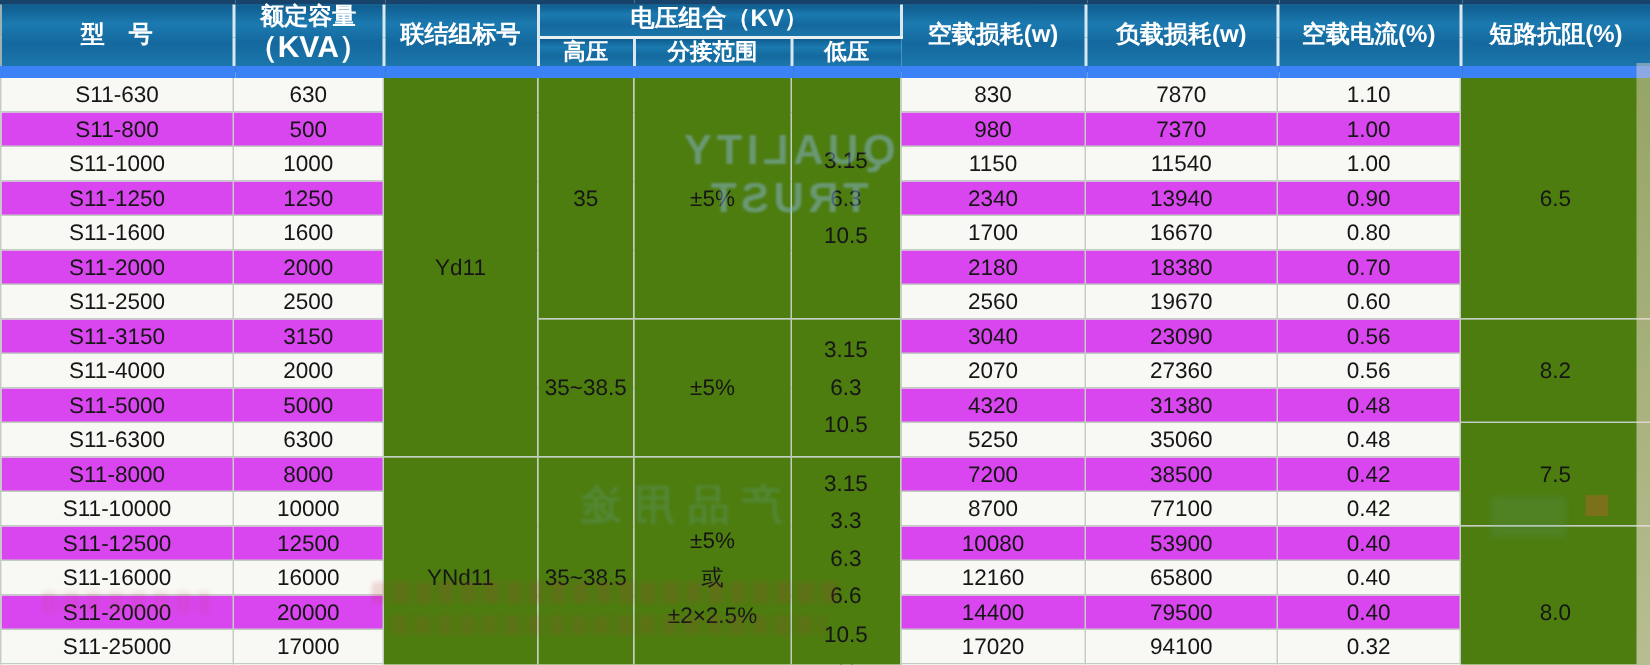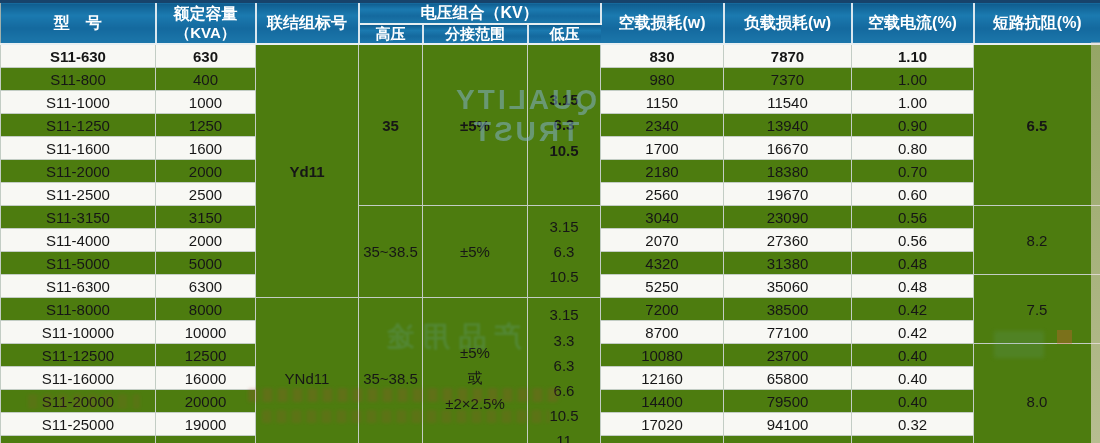--- a/index.html
+++ b/index.html
@@ -15,30 +15,30 @@
   
   thead th{
     background:linear-gradient(180deg,#0f5c8e 0%,#1b7ab0 30%,#14699e 62%,#1c77ab 100%);
     color:#fff;font-weight:bold;font-size:16px;line-height:1.15;
     border-right:2px solid #d9e7ef;border-bottom:2px solid #e9f0f2;
     padding:0;vertical-align:middle;text-align:center;
   }
   thead tr:first-child th{border-top:3px solid #17436b;}
   thead th:last-child{border-right:none;}
   thead .sub th{font-size:15px;}
-  .cap2{font-size:15px;font-weight:bold;}
+  .cap2{font-size:20px;font-weight:bold;}
   
   tbody td{
     font-size:15px;color:#161616;text-align:center;vertical-align:middle;
     border:1px solid #c3cdc4;border-top:1px dotted #a9b6ab;
     padding:0;height:22px;
   }
-  tbody tr:first-child td{border-top:2px solid #3b82f6;font-weight:bold;}
+  tbody tr:first-child td{border-top:8px solid #3b82f6;}
   .stripe-white{background:#f8f8f4;}
-  .stripe-green{background:#4d7c0f;}
+  .stripe-green{background:#d946ef;}
   .merged{background:#4d7c0f;}
   .multiline{white-space:pre-line;line-height:1.68;}
   
   .artifact{position:absolute;pointer-events:none;}
   .wm-en{
     left:420px;top:84px;width:210px;text-align:center;
     transform:scaleX(-1);color:#86b5d7;opacity:.5;filter:blur(.6px);
     font-weight:bold;font-size:28px;letter-spacing:3px;line-height:1.15;
   }
   .wm-cn{
@@ -106,21 +106,21 @@
         <td class="merged multiline" rowspan="7">3.15
 6.3
 10.5</td>
         <td class="stripe-white">830</td>
         <td class="stripe-white">7870</td>
         <td class="stripe-white">1.10</td>
         <td class="merged" rowspan="7">6.5</td>
       </tr>
       <tr>
         <td class="stripe-green">S11-800</td>
-        <td class="stripe-green">400</td>
+        <td class="stripe-green">500</td>
         <td class="stripe-green">980</td>
         <td class="stripe-green">7370</td>
         <td class="stripe-green">1.00</td>
       </tr>
       <tr>
         <td class="stripe-white">S11-1000</td>
         <td class="stripe-white">1000</td>
         <td class="stripe-white">1150</td>
         <td class="stripe-white">11540</td>
         <td class="stripe-white">1.00</td>
@@ -210,41 +210,41 @@
         <td class="stripe-white">S11-10000</td>
         <td class="stripe-white">10000</td>
         <td class="stripe-white">8700</td>
         <td class="stripe-white">77100</td>
         <td class="stripe-white">0.42</td>
       </tr>
       <tr>
         <td class="stripe-green">S11-12500</td>
         <td class="stripe-green">12500</td>
         <td class="stripe-green">10080</td>
-        <td class="stripe-green">23700</td>
+        <td class="stripe-green">53900</td>
         <td class="stripe-green">0.40</td>
         <td class="merged" rowspan="5">8.0</td>
       </tr>
       <tr>
         <td class="stripe-white">S11-16000</td>
         <td class="stripe-white">16000</td>
         <td class="stripe-white">12160</td>
         <td class="stripe-white">65800</td>
         <td class="stripe-white">0.40</td>
       </tr>
       <tr>
         <td class="stripe-green">S11-20000</td>
         <td class="stripe-green">20000</td>
         <td class="stripe-green">14400</td>
         <td class="stripe-green">79500</td>
         <td class="stripe-green">0.40</td>
       </tr>
       <tr>
         <td class="stripe-white">S11-25000</td>
-        <td class="stripe-white">19000</td>
+        <td class="stripe-white">17000</td>
         <td class="stripe-white">17020</td>
         <td class="stripe-white">94100</td>
         <td class="stripe-white">0.32</td>
       </tr>
       <tr>
         <td class="stripe-green">S11-31500</td>
         <td class="stripe-green">31500</td>
         <td class="stripe-green">20220</td>
         <td class="stripe-green">112900</td>
         <td class="stripe-green">0.32</td>

